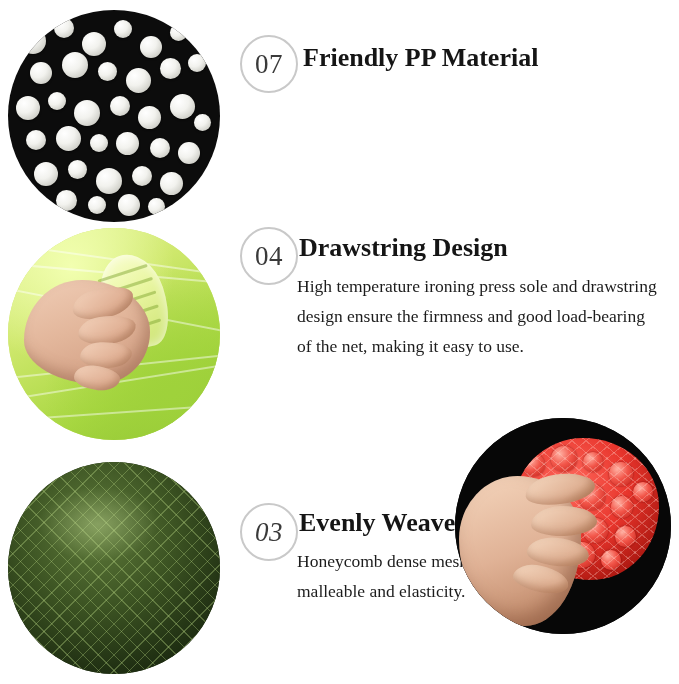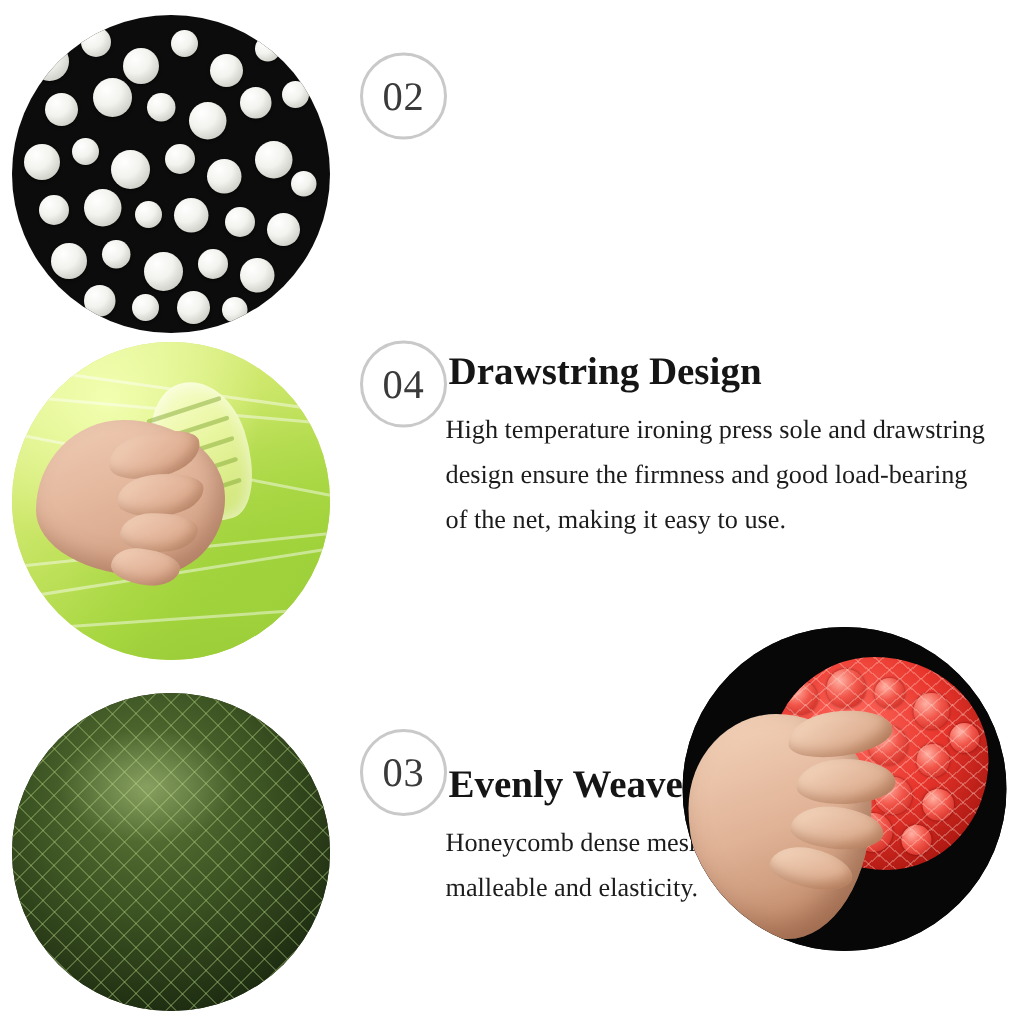--- a/index.html
+++ b/index.html
@@ -171,21 +171,21 @@
     align-items: center;
     justify-content: center;
     font-family: "Liberation Serif", serif;
     font-size: 27px;
     color: #3a3a3a;
     letter-spacing: 0.5px;
     background: rgba(255,255,255,.9);
   }
   .badge-1 { left: 240px; top: 35px; }
   .badge-2 { left: 240px; top: 227px; }
-  .badge-3 { left: 240px; top: 486px; }
+  .badge-3 { left: 240px; top: 503px; font-style: italic; }
 
   
   .txt {
     position: absolute;
   }
   .txt-1 { left: 303px; top: 43px;  width: 360px; }
   .txt-2 { left: 297px; top: 233px; width: 372px; }
   .txt-3 { left: 297px; top: 508px; width: 372px; }
 
   .title {
@@ -300,23 +300,24 @@
       <div class="p4-netlines"></div>
     </div>
     <div class="p4-hand"></div>
     <div class="p4-finger" style="left:70px;  top:56px;  width:70px; height:30px; transform: rotate(-8deg);"></div>
     <div class="p4-finger" style="left:76px;  top:88px;  width:66px; height:30px; transform: rotate(-2deg);"></div>
     <div class="p4-finger" style="left:72px;  top:120px; width:62px; height:28px; transform: rotate(5deg);"></div>
     <div class="p4-finger" style="left:58px;  top:148px; width:56px; height:26px; transform: rotate(12deg);"></div>
   </div>
 
   <div class="badge badge-1">
-    <span>02</span>
+    <span>07</span>
   </div>
   <div class="txt txt-1">
+    <h2 class="title">Friendly PP Material</h2>
   </div>
 
   <div class="badge badge-2">
     <span>04</span>
   </div>
   <div class="txt txt-2">
     <h2 class="title title-2">Drawstring Design</h2>
     <p class="body body-2">High temperature ironing press sole and drawstring design ensure the firmness and good load-bearing of the net, making it easy to use.</p>
   </div>
 

